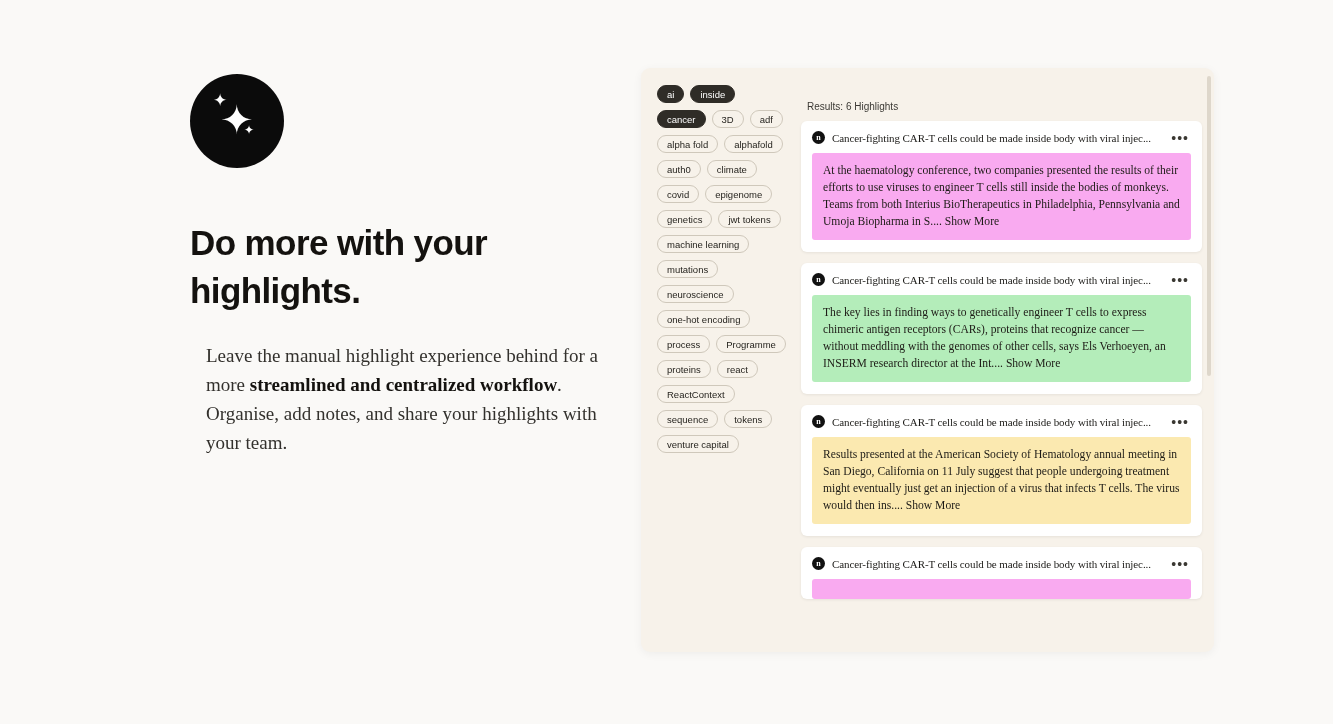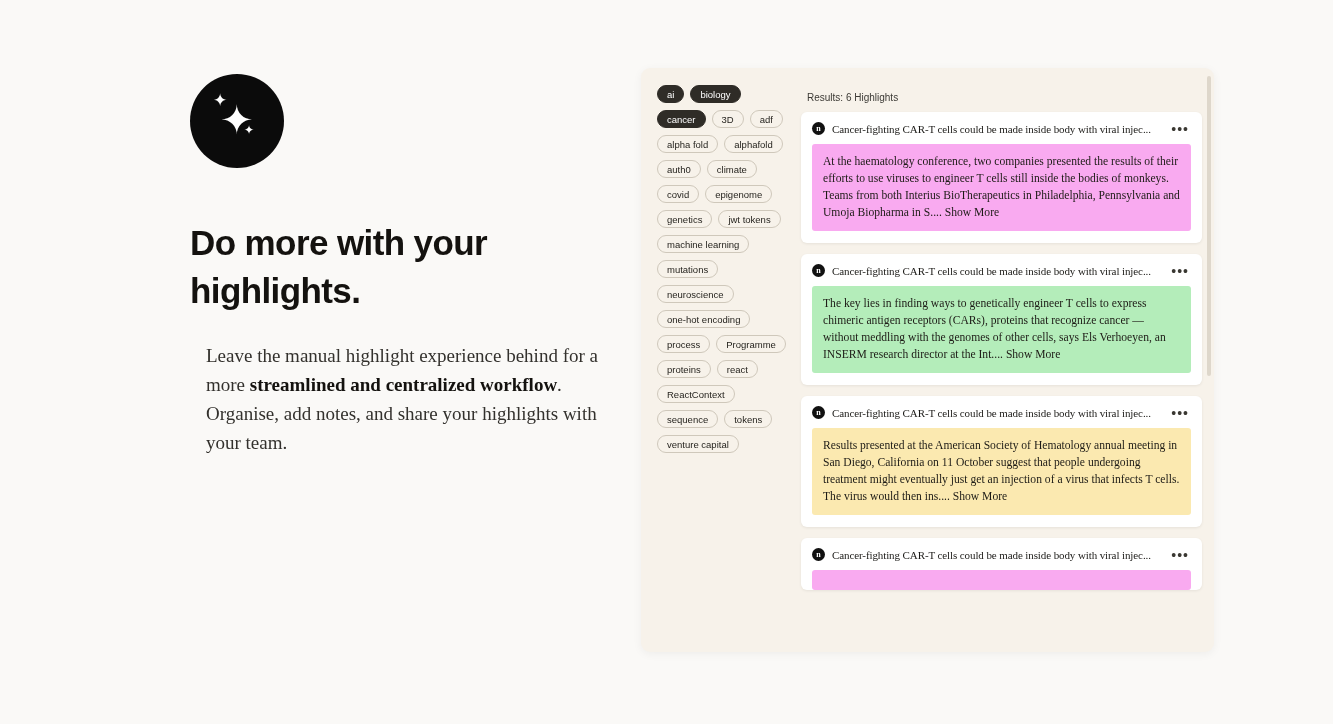--- a/index.html
+++ b/index.html
@@ -108,21 +108,21 @@
   
   .results-col {
     flex: 1;
     padding: 0 12px 0 8px;
     overflow: hidden;
     position: relative;
   }
   .results-label {
     font-size: 10px;
     color: #3c3a35;
-    margin: 14px 0 9px 6px;
+    margin: 23px 0 9px 6px;
     font-family: "Liberation Sans", sans-serif;
   }
   .card {
     background: #ffffff;
     border-radius: 6px;
     margin-bottom: 11px;
     padding: 10px 11px 12px 11px;
     box-shadow: 0 1px 3px rgba(0,0,0,0.07);
   }
   .card-head {
@@ -214,21 +214,21 @@
 
     <p class="subcopy"><span>Leave the manual highlight experience behind for a more </span><b>streamlined and centralized workflow</b><span>. Organise, add notes, and share your highlights with your team.</span></p>
   </div>
 
   <div class="app-shell">
     <div class="app-inner">
 
       <div class="tag-panel">
         <div class="tag-rows" id="tag-rows">
             <span class="tag active">ai</span>
-            <span class="tag active">biology</span>
+            <span class="tag active">inside</span>
             <span class="tag active">cancer</span>
             <span class="tag">3D</span>
             <span class="tag">adf</span>
             <span class="tag">alpha fold</span>
             <span class="tag">alphafold</span>
             <span class="tag">auth0</span>
             <span class="tag">climate</span>
             <span class="tag">covid</span>
             <span class="tag">epigenome</span>
             <span class="tag">genetics</span>
@@ -266,21 +266,21 @@
                 <span class="dots">•••</span>
               </div>
               <div class="excerpt hl-green"><span>The key lies in finding ways to genetically engineer T cells to express chimeric antigen receptors (CARs), proteins that recognize cancer — without meddling with the genomes of other cells, says Els Verhoeyen, an INSERM research director at the Int.... </span><a class="show-more">Show More</a></div>
             </div>
             <div class="card">
               <div class="card-head">
                 <span class="fav">n</span>
                 <span class="card-title">Cancer-fighting CAR-T cells could be made inside body with viral injec...</span>
                 <span class="dots">•••</span>
               </div>
-              <div class="excerpt hl-yellow"><span>Results presented at the American Society of Hematology annual meeting in San Diego, California on 11 October suggest that people undergoing treatment might eventually just get an injection of a virus that infects T cells. The virus would then ins.... </span><a class="show-more">Show More</a></div>
+              <div class="excerpt hl-yellow"><span>Results presented at the American Society of Hematology annual meeting in San Diego, California on 11 July suggest that people undergoing treatment might eventually just get an injection of a virus that infects T cells. The virus would then ins.... </span><a class="show-more">Show More</a></div>
             </div>
             <div class="card partial">
               <div class="card-head">
                 <span class="fav">n</span>
                 <span class="card-title">Cancer-fighting CAR-T cells could be made inside body with viral injec...</span>
                 <span class="dots">•••</span>
               </div>
               <div class="excerpt hl-pink"></div>
             </div>
           </div>

